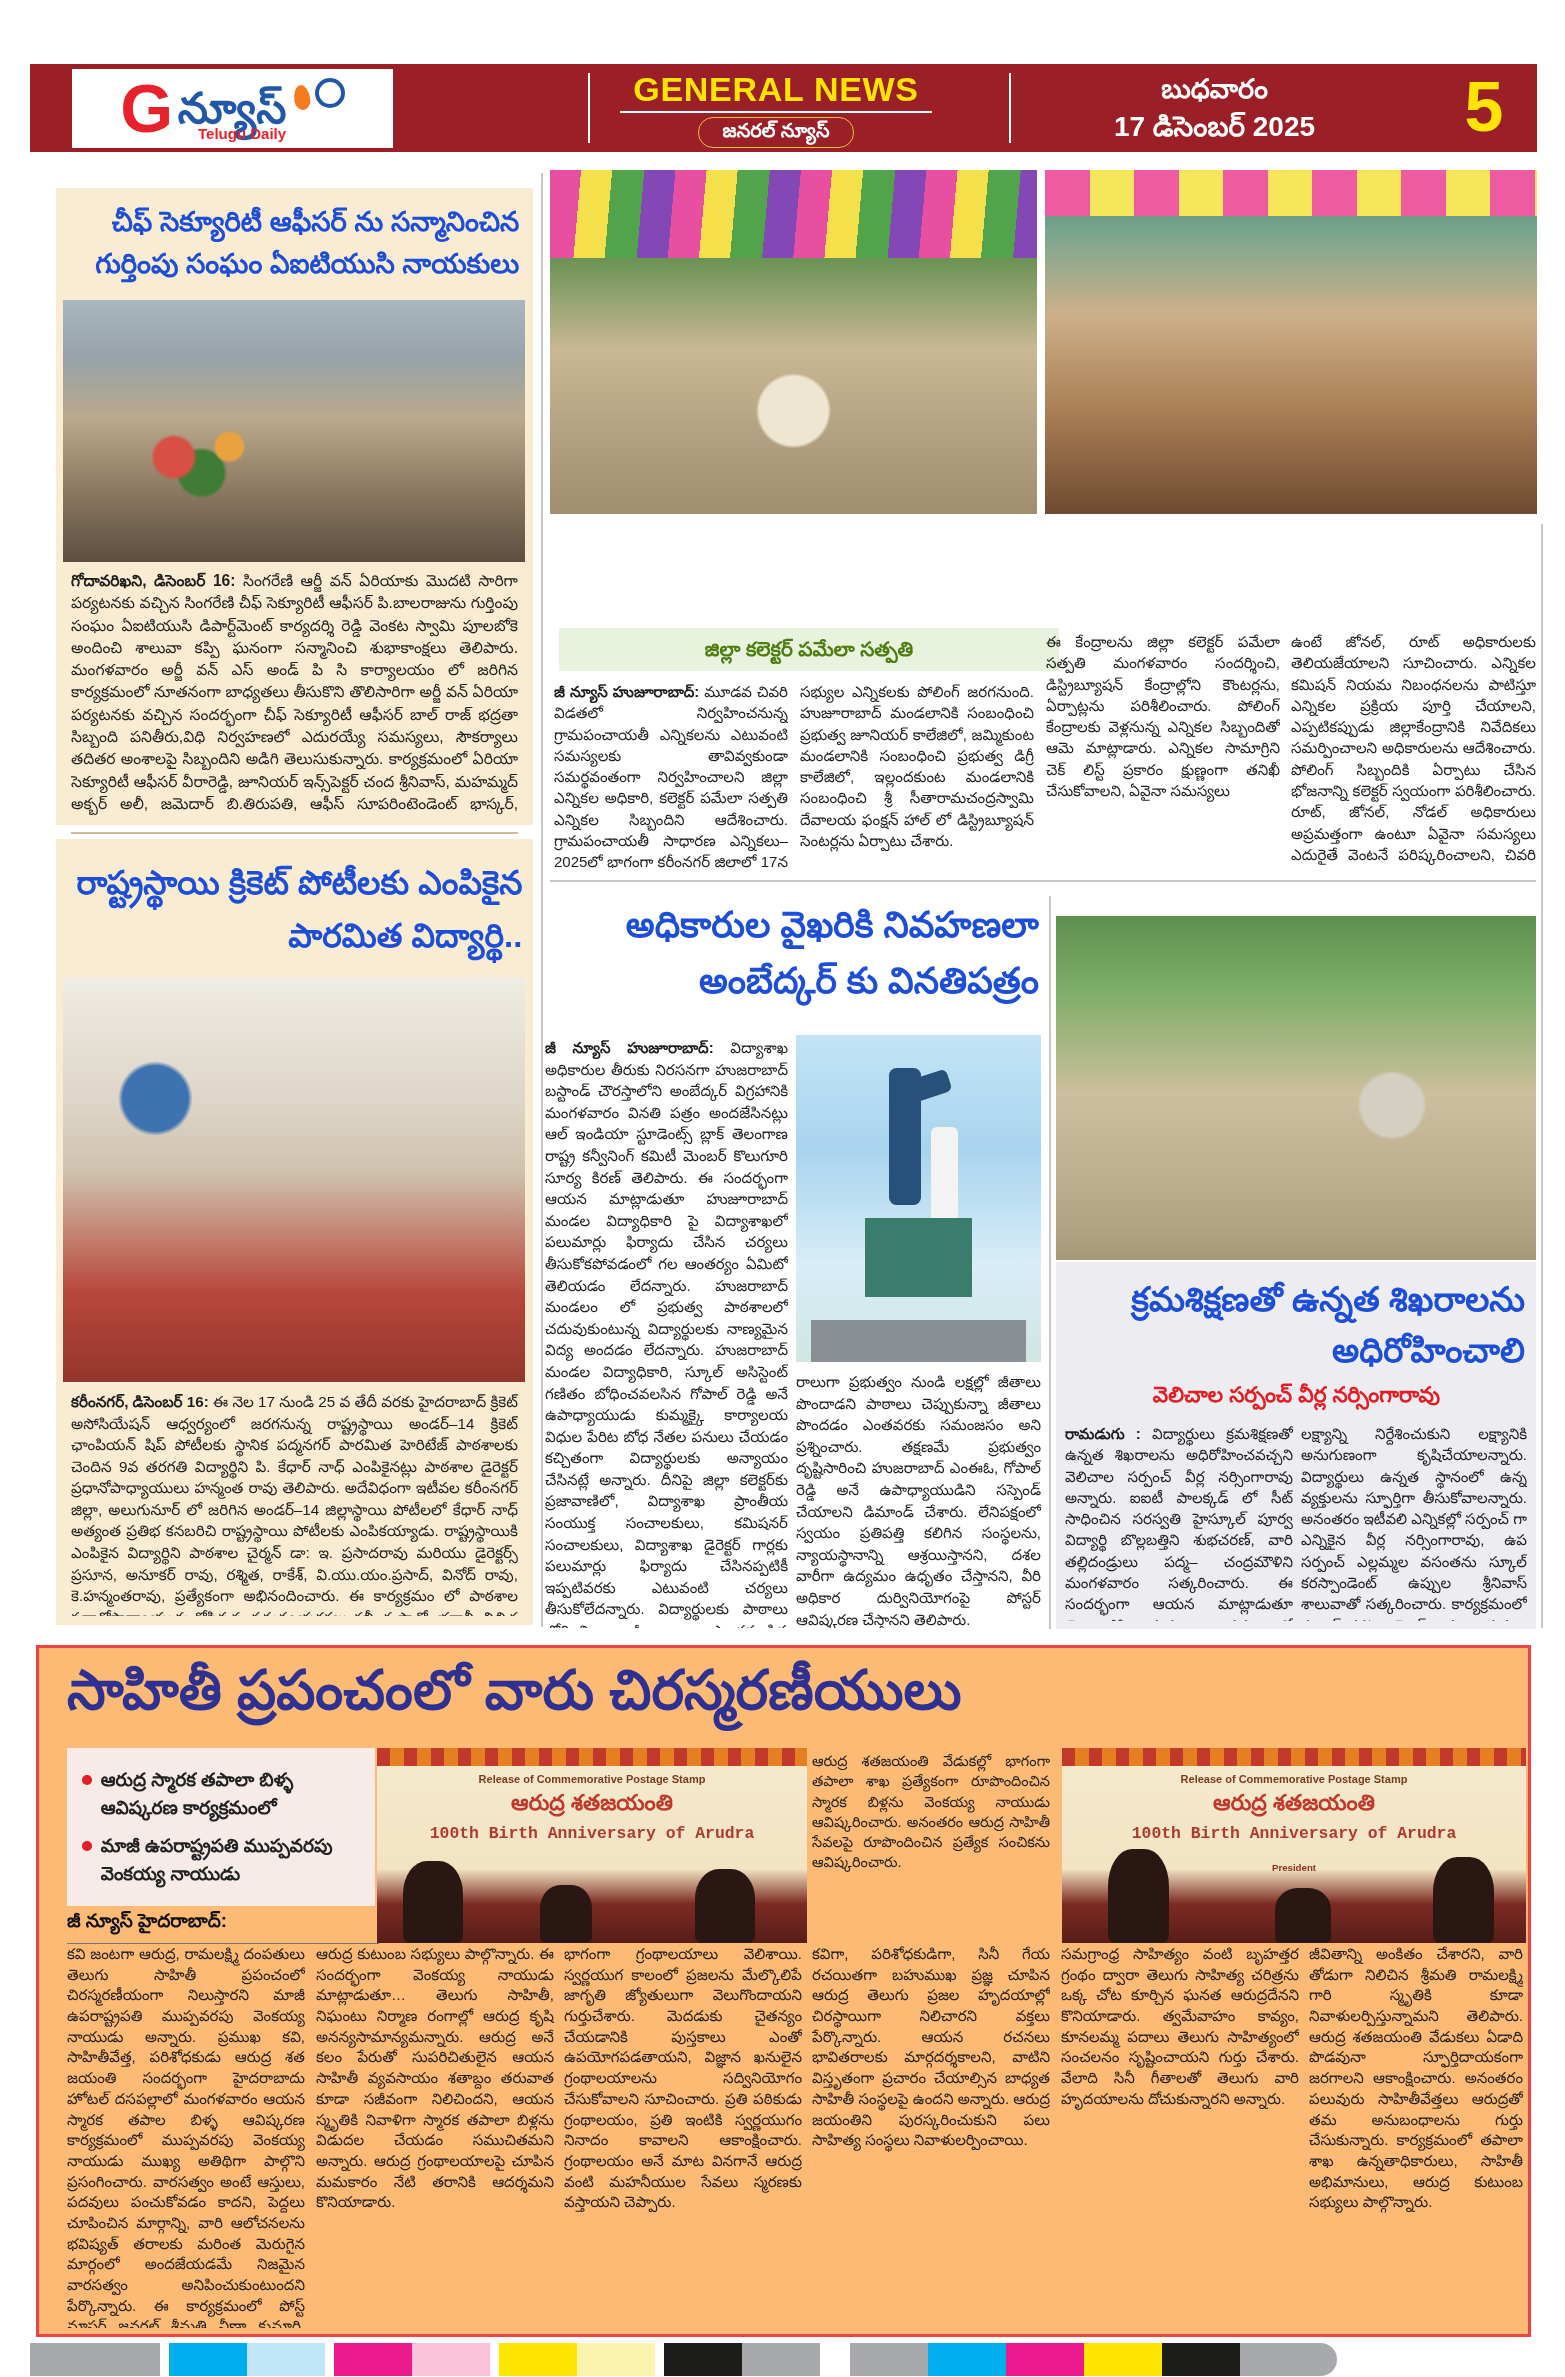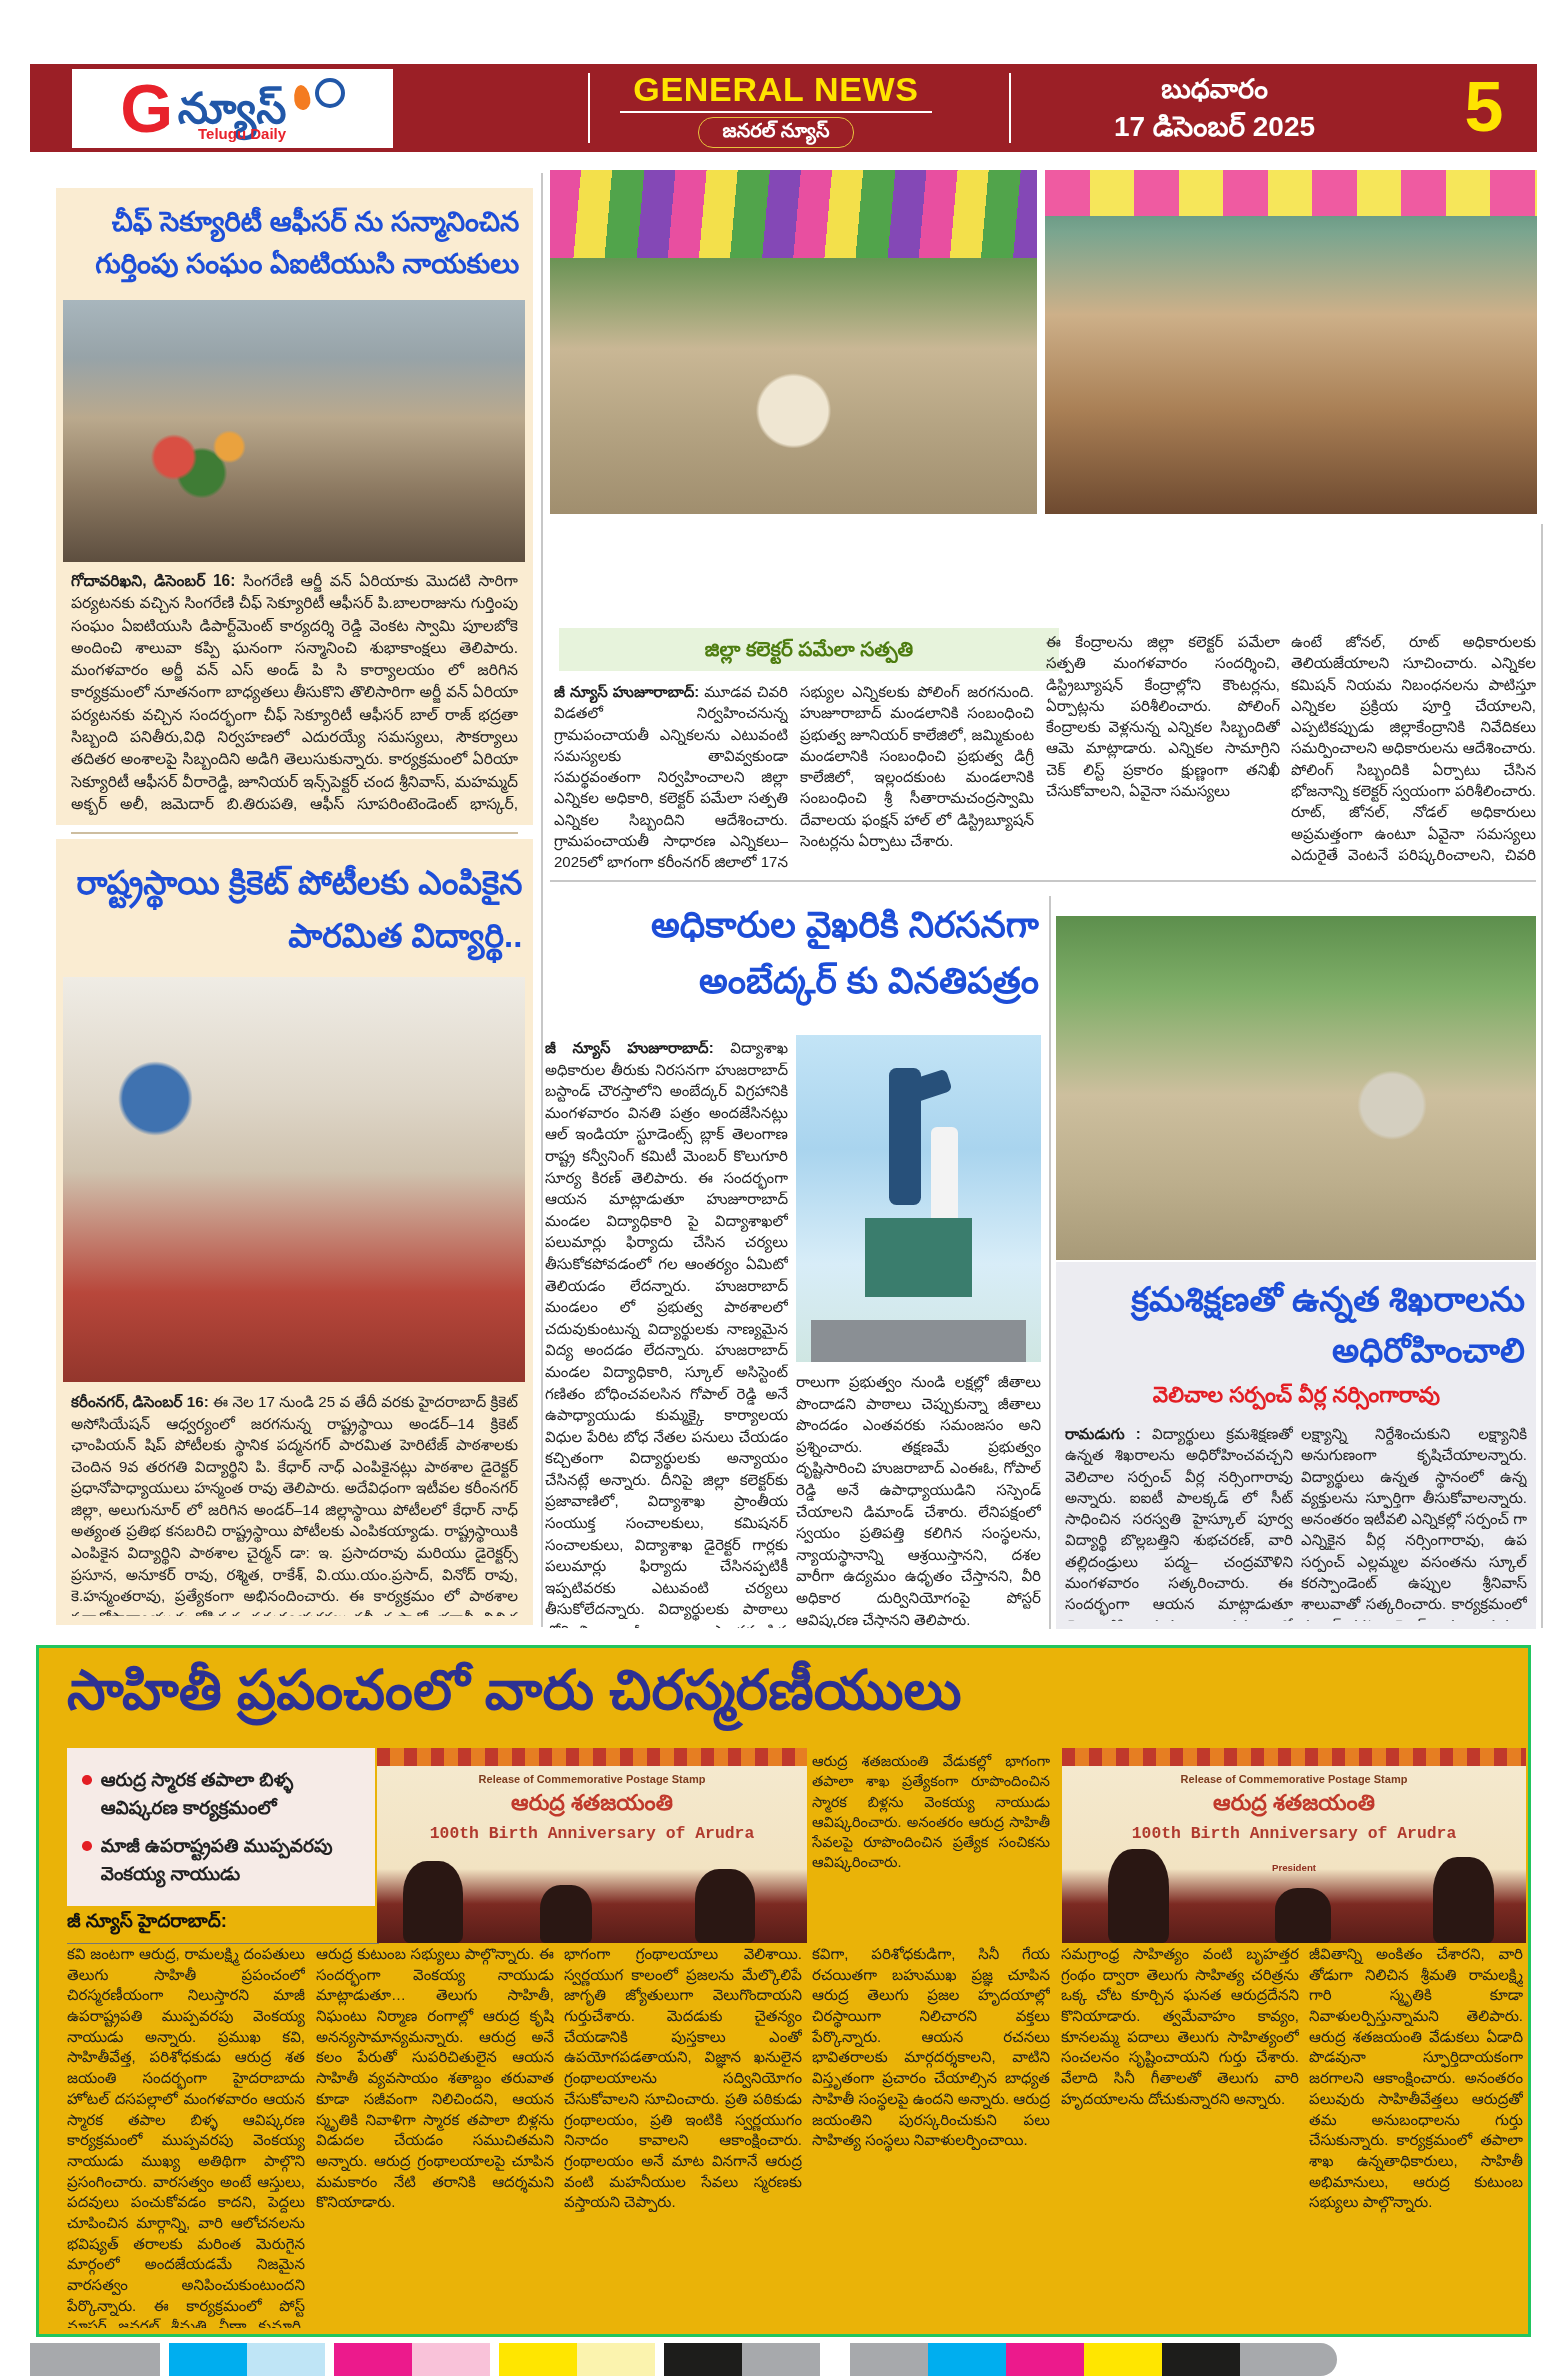--- a/index.html
+++ b/index.html
@@ -47,21 +47,21 @@
   .ph-kids{background:radial-gradient(circle at 70% 55%,#d4cfc0 0 8%,transparent 9%),linear-gradient(180deg,#5d8f4d 0%,#7fae68 22%,#cdbf9e 52%,#bcae8c 78%,#a89a78 100%);}
   .ph-stage{background:linear-gradient(180deg,#f5ead0 0%,#f2e3c2 62%,#7c2a22 80%,#571d18 100%);}
   .stage-trim{position:absolute;left:0;top:0;width:100%;height:18px;background:repeating-linear-gradient(90deg,#c0392b 0 13.4px,#e67e22 13.4px 27px);}
   .banner{position:absolute;left:0;top:25px;width:100%;text-align:center;}
   .bn1{font-size:11px;font-weight:bold;color:#7d3b1e;}
   .bn2{font-size:22px;font-weight:bold;color:#c0392b;margin-top:4.5px;}
   .bn3{font-family:Liberation Mono, monospace;font-size:16.4px;font-weight:bold;color:#b03a2e;margin-top:3px;}
   .bn4{font-size:9.7px;font-weight:bold;color:#8e2f1f;margin-top:19px;}
   .sil{position:absolute;background:#2a1713;border-radius:40% 40% 10% 10%;}
   
-  .arudra-box{border:3px solid #22c55e;background:#eab308;box-sizing:border-box;}
+  .arudra-box{border:3px solid #ef4444;background:#fdba74;box-sizing:border-box;}
   .bullet-box{position:absolute;background:#f6ebe7;padding:18px 15px;box-sizing:border-box;}
   .b-item{display:flex;margin-bottom:10.4px;}
   .b-dot{width:9.7px;height:9.7px;border-radius:50%;background:#e31e24;margin:9px 9px 0 0;flex:none;}
   .b-txt{font-size:18.6px;font-weight:bold;line-height:1.5;color:#222;}
   .dateline{font-size:18.6px;font-weight:bold;color:#111;}
   .dl-wrap{position:absolute;border-bottom:1.5px solid #777;padding-bottom:7.4px;}
   .regbar{position:absolute;display:flex;align-items:stretch;}
 </style>
 </head>
 <body>
@@ -125,21 +125,21 @@
   <div class="abs subhead-green" style="left:559px;top:628px;width:500px;height:43px;line-height:43px;font-size:20px;">జిల్లా కలెక్టర్ పమేలా సత్పతి</div>
 
   <div class="abs jt" style="left:554px;top:681px;width:234px;height:187px;font-size:15px;line-height:1.42;">
     <b>జీ న్యూస్ హుజూరాబాద్:</b>
     <span>మూడవ చివరి విడతలో నిర్వహించనున్న గ్రామపంచాయతీ ఎన్నికలను ఎటువంటి సమస్యలకు తావివ్వకుండా సమర్థవంతంగా నిర్వహించాలని జిల్లా ఎన్నికల అధికారి, కలెక్టర్ పమేలా సత్పతి ఎన్నికల సిబ్బందిని ఆదేశించారు. గ్రామపంచాయతీ సాధారణ ఎన్నికలు–2025లో భాగంగా కరీంనగర్ జిల్లాలో 17న చివరి విడత పోలింగ్ జరగనున్నాయి. హుజురాబాద్, జమ్మికుంట, ఇల్లందకుంట, వీణవంక, సైదాపూర్ మండలాల్లోని గ్రామపంచాయతీలకు సర్పంచ్, వార్డు</span>
   </div>
   <div class="abs jt" style="left:800px;top:681px;width:234px;height:187px;font-size:15px;line-height:1.42;">సభ్యుల ఎన్నికలకు పోలింగ్ జరగనుంది. హుజూరాబాద్ మండలానికి సంబంధించి ప్రభుత్వ జూనియర్ కాలేజిలో, జమ్మికుంట మండలానికి సంబంధించి ప్రభుత్వ డిగ్రీ కాలేజిలో, ఇల్లందకుంట మండలానికి సంబంధించి శ్రీ సీతారామచంద్రస్వామి దేవాలయ ఫంక్షన్ హాల్ లో డిస్ట్రిబ్యూషన్ సెంటర్లను ఏర్పాటు చేశారు.</div>
   <div class="abs jt" style="left:1046px;top:631px;width:234px;height:237px;font-size:15px;line-height:1.42;">ఈ కేంద్రాలను జిల్లా కలెక్టర్ పమేలా సత్పతి మంగళవారం సందర్శించి, డిస్ట్రిబ్యూషన్ కేంద్రాల్లోని కౌంటర్లను, ఏర్పాట్లను పరిశీలించారు. పోలింగ్ కేంద్రాలకు వెళ్లనున్న ఎన్నికల సిబ్బందితో ఆమె మాట్లాడారు. ఎన్నికల సామాగ్రిని చెక్ లిస్ట్ ప్రకారం క్షుణ్ణంగా తనిఖీ చేసుకోవాలని, ఏవైనా సమస్యలు</div>
   <div class="abs jt" style="left:1291px;top:631px;width:245px;height:237px;font-size:15px;line-height:1.42;">ఉంటే జోనల్, రూట్ అధికారులకు తెలియజేయాలని సూచించారు. ఎన్నికల కమిషన్ నియమ నిబంధనలను పాటిస్తూ ఎన్నికల ప్రక్రియ పూర్తి చేయాలని, ఎప్పటికప్పుడు జిల్లాకేంద్రానికి నివేదికలు సమర్పించాలని అధికారులను ఆదేశించారు. పోలింగ్ సిబ్బందికి ఏర్పాటు చేసిన భోజనాన్ని కలెక్టర్ స్వయంగా పరిశీలించారు. రూట్, జోనల్, నోడల్ అధికారులు అప్రమత్తంగా ఉంటూ ఏవైనా సమస్యలు ఎదురైతే వెంటనే పరిష్కరించాలని, చివరి దశ పంచాయతీ ఎన్నికలను విజయవంతంగా పూర్తి చేయాలని అన్నారు. కలెక్టర్ వెంట ఆర్డిఓ రమేష్ బాబు, సిబ్బంది ఉన్నారు.</div>
 
-  <div class="abs hl-black" style="left:545px;top:897px;width:494px;font-size:36px;line-height:1.55;">అధికారుల వైఖరికి నిరసనగా అంబేద్కర్ కు వినతిపత్రం</div>
+  <div class="abs hl-black" style="left:545px;top:897px;width:494px;font-size:36px;line-height:1.55;">అధికారుల వైఖరికి నివహణలా అంబేద్కర్ కు వినతిపత్రం</div>
   <div class="abs jt" style="left:545px;top:1037px;width:243px;height:591px;font-size:15px;line-height:1.44;">
     <b>జీ న్యూస్ హుజూరాబాద్:</b>
     <span>విద్యాశాఖ అధికారుల తీరుకు నిరసనగా హుజరాబాద్ బస్టాండ్ చౌరస్తాలోని అంబేద్కర్ విగ్రహానికి మంగళవారం వినతి పత్రం అందజేసినట్లు ఆల్ ఇండియా స్టూడెంట్స్ బ్లాక్ తెలంగాణ రాష్ట్ర కన్వీనింగ్ కమిటీ మెంబర్ కొలుగూరి సూర్య కిరణ్ తెలిపారు. ఈ సందర్భంగా ఆయన మాట్లాడుతూ హుజూరాబాద్ మండల విద్యాధికారి పై విద్యాశాఖలో పలుమార్లు ఫిర్యాదు చేసిన చర్యలు తీసుకోకపోవడంలో గల ఆంతర్యం ఏమిటో తెలియడం లేదన్నారు. హుజరాబాద్ మండలం లో ప్రభుత్వ పాఠశాలలో చదువుకుంటున్న విద్యార్థులకు నాణ్యమైన విద్య అందడం లేదన్నారు. హుజరాబాద్ మండల విద్యాధికారి, స్కూల్ అసిస్టెంట్ గణితం బోధించవలసిన గోపాల్ రెడ్డి అనే ఉపాధ్యాయుడు కుమ్మక్కై కార్యాలయ విధుల పేరిట బోధ నేతల పనులు చేయడం కచ్చితంగా విద్యార్థులకు అన్యాయం చేసినట్లే అన్నారు. దీనిపై జిల్లా కలెక్టర్‌కు ప్రజావాణిలో, విద్యాశాఖ ప్రాంతీయ సంయుక్త సంచాలకులు, కమిషనర్ సంచాలకులు, విద్యాశాఖ డైరెక్టర్ గార్లకు పలుమార్లు ఫిర్యాదు చేసినప్పటికీ ఇప్పటివరకు ఎటువంటి చర్యలు తీసుకోలేదన్నారు. విద్యార్థులకు పాఠాలు బోధించి జీతాలు పొందవలసిన ఉపాధ్యాయుడు ఎంఈఓ కార్యాలయంలో విధుల పేరిట టైంపాస్ చేసున్నాడన్నారు. గడిచిన రెండు సంవత్స</span>
   </div>
   <div class="ph ph-statue" style="left:796px;top:1035px;width:245px;height:327px;">
     <div class="st-arm"></div>
     <div class="st-fig"></div>
     <div class="st-person"></div>
     <div class="st-base"></div>
     <div class="st-plat"></div>

